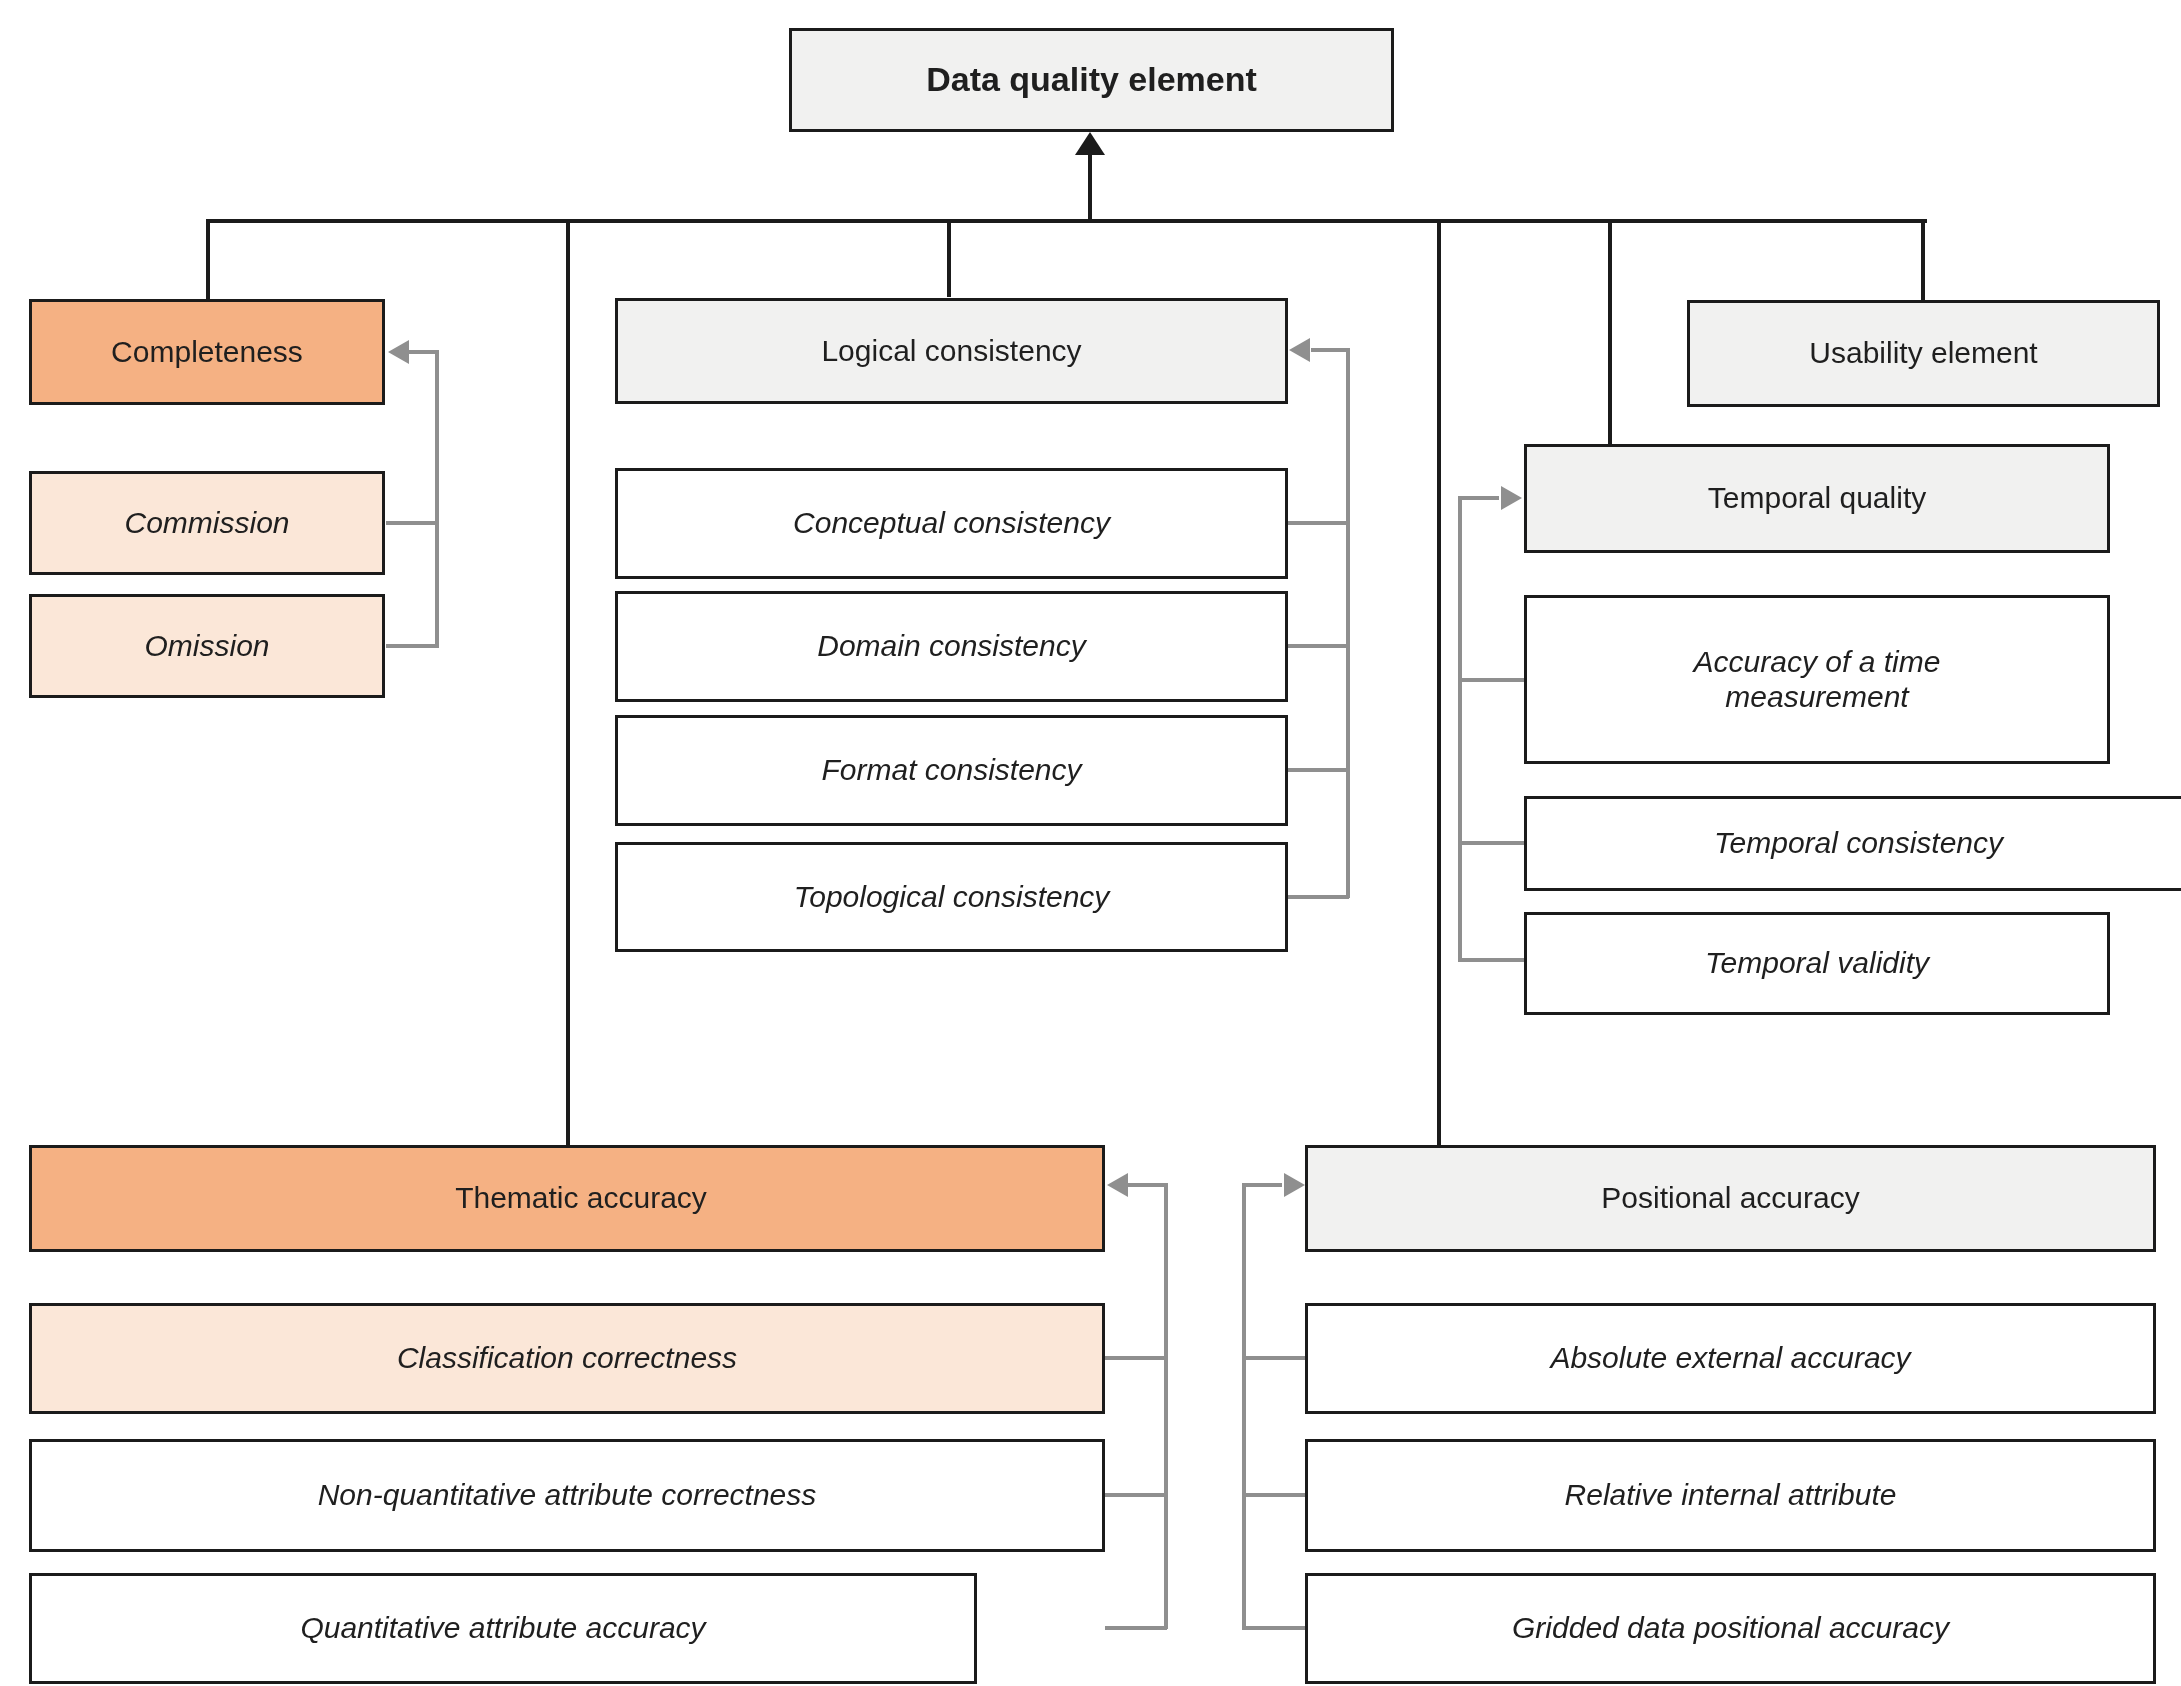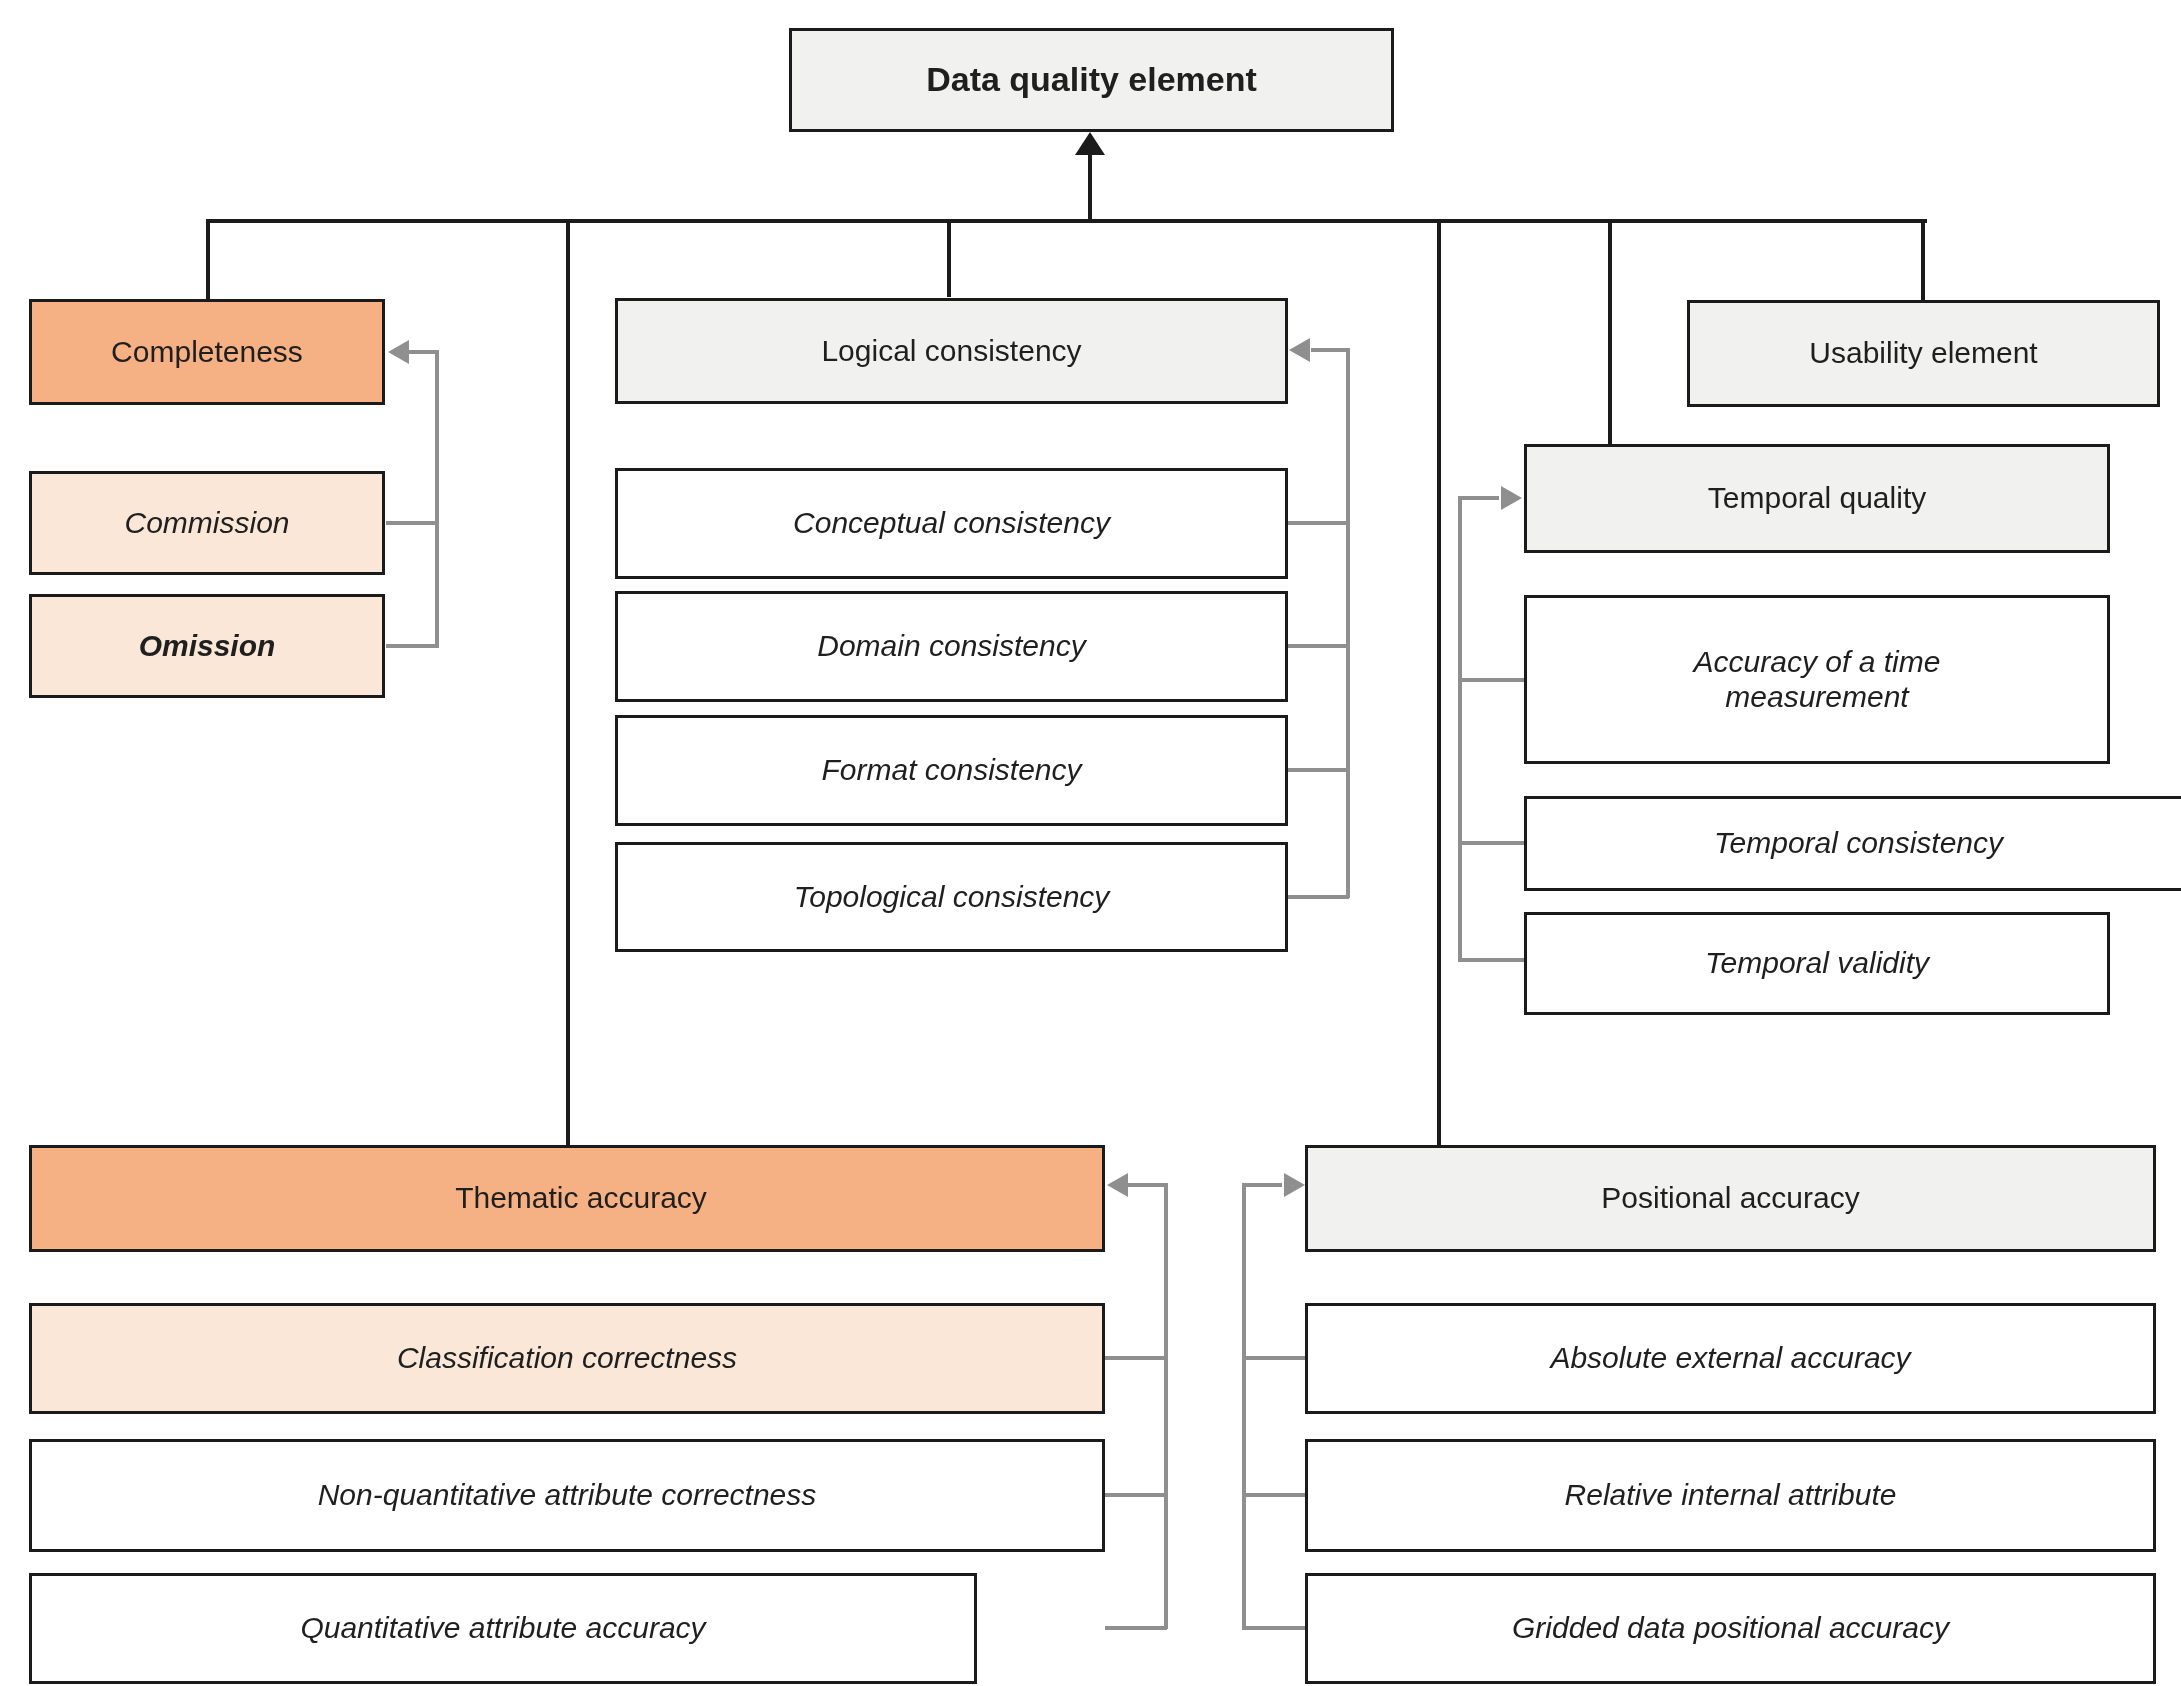--- a/index.html
+++ b/index.html
@@ -108,21 +108,21 @@
   <div class="box gray title" style="left:789px; top:28px; width:605px; height:104px;">
     <span>Data quality element</span>
   </div>
 
   <div class="box orange" style="left:29px; top:299px; width:356px; height:106px;">
     <span>Completeness</span>
   </div>
   <div class="box lorange sub" style="left:29px; top:471px; width:356px; height:104px;text-align:right;">
     <span>Commission</span>
   </div>
-  <div class="box lorange sub" style="left:29px; top:594px; width:356px; height:104px;font-weight:bold;">
+  <div class="box lorange sub" style="left:29px; top:594px; width:356px; height:104px;">
     <span>Omission</span>
   </div>
 
   <div class="box gray" style="left:615px; top:298px; width:673px; height:106px;">
     <span>Logical consistency</span>
   </div>
   <div class="box sub" style="left:615px; top:468px; width:673px; height:111px;">
     <span>Conceptual consistency</span>
   </div>
   <div class="box sub" style="left:615px; top:591px; width:673px; height:111px;">

